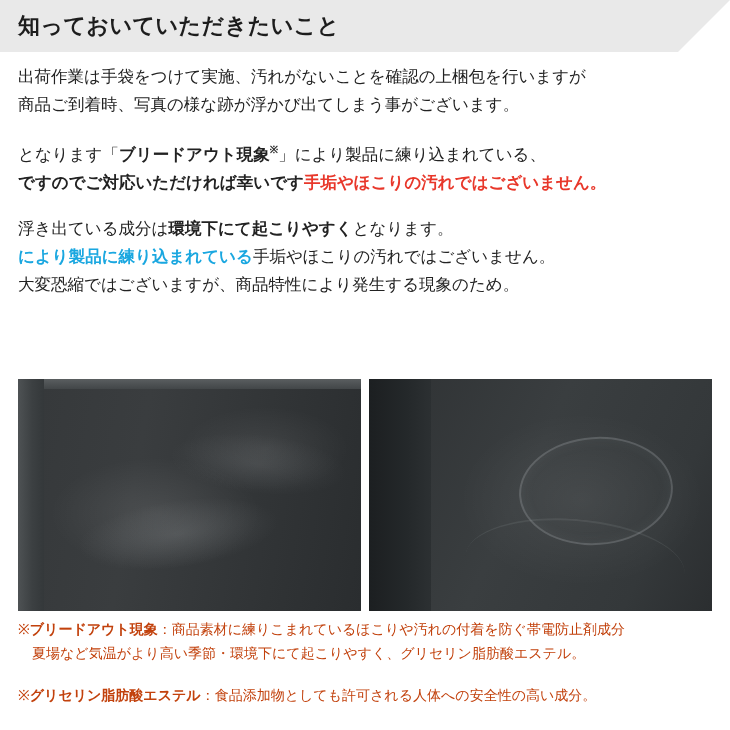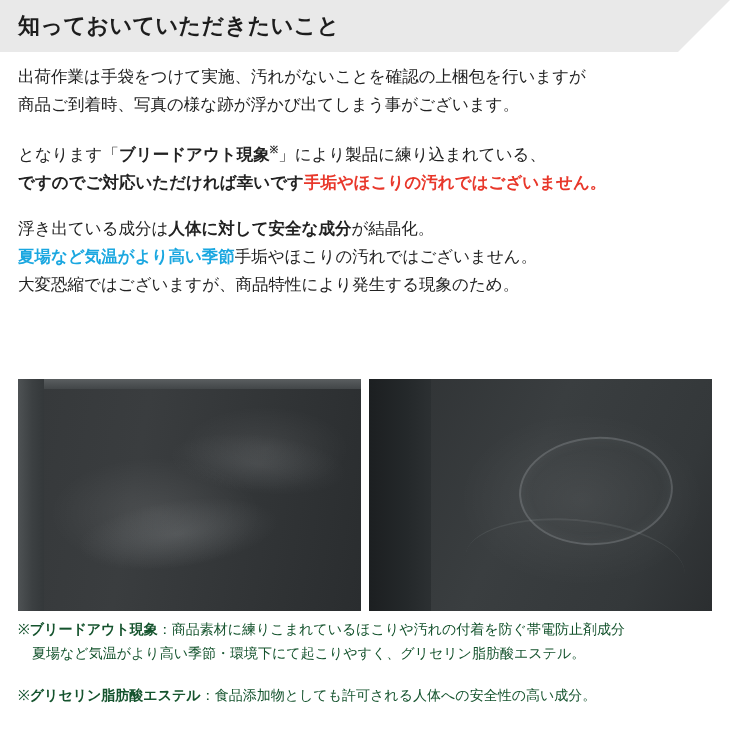--- a/index.html
+++ b/index.html
@@ -177,21 +177,21 @@
   
   .footnotes {
     position: absolute;
     left: 18px;
     top: 617px;
     width: 700px;
   }
   .fn-line {
     font-size: 14px;
     line-height: 24px;
-    color: #14532d;
+    color: #c2410c;
     white-space: nowrap;
   }
   .fn-line .bold {
     font-weight: bold;
   }
 </style>
 </head>
 <body>
 
 <div class="page">
@@ -204,22 +204,22 @@
   <div class="body-text" id="body-text">
       <div class="para">
         <div class="line"><span>出荷作業は手袋をつけて実施、汚れがないことを確認の上梱包を行いますが</span></div>
         <div class="line"><span>商品ご到着時、写真の様な跡が浮かび出てしまう事がございます。</span></div>
       </div>
       <div class="para">
         <div class="line"><span>となります「</span><span class="bold">ブリードアウト現象</span><span class="sup bold">※</span><span>」により製品に練り込まれている、</span></div>
         <div class="line"><span class="bold">ですのでご対応いただければ幸いです</span><span class="red">手垢やほこりの汚れではございません。</span></div>
       </div>
       <div class="para">
-        <div class="line"><span>浮き出ている成分は</span><span class="bold">人体に対して安全な成分</span><span>が結晶化。</span></div>
-        <div class="line"><span class="blue">夏場など気温がより高い季節</span><span>手垢やほこりの汚れではございません。</span></div>
+        <div class="line"><span>浮き出ている成分は</span><span class="bold">環境下にて起こりやすく</span><span>となります。</span></div>
+        <div class="line"><span class="blue">により製品に練り込まれている</span><span>手垢やほこりの汚れではございません。</span></div>
         <div class="line"><span>大変恐縮ではございますが、商品特性により発生する現象のため。</span></div>
       </div>
     </div>
 
   <div class="photos">
     <div class="photo photo-a">
       <div class="edge-top"></div>
       <div class="edge-left"></div>
       <div class="smudge1"></div>
       <div class="smudge2"></div>

